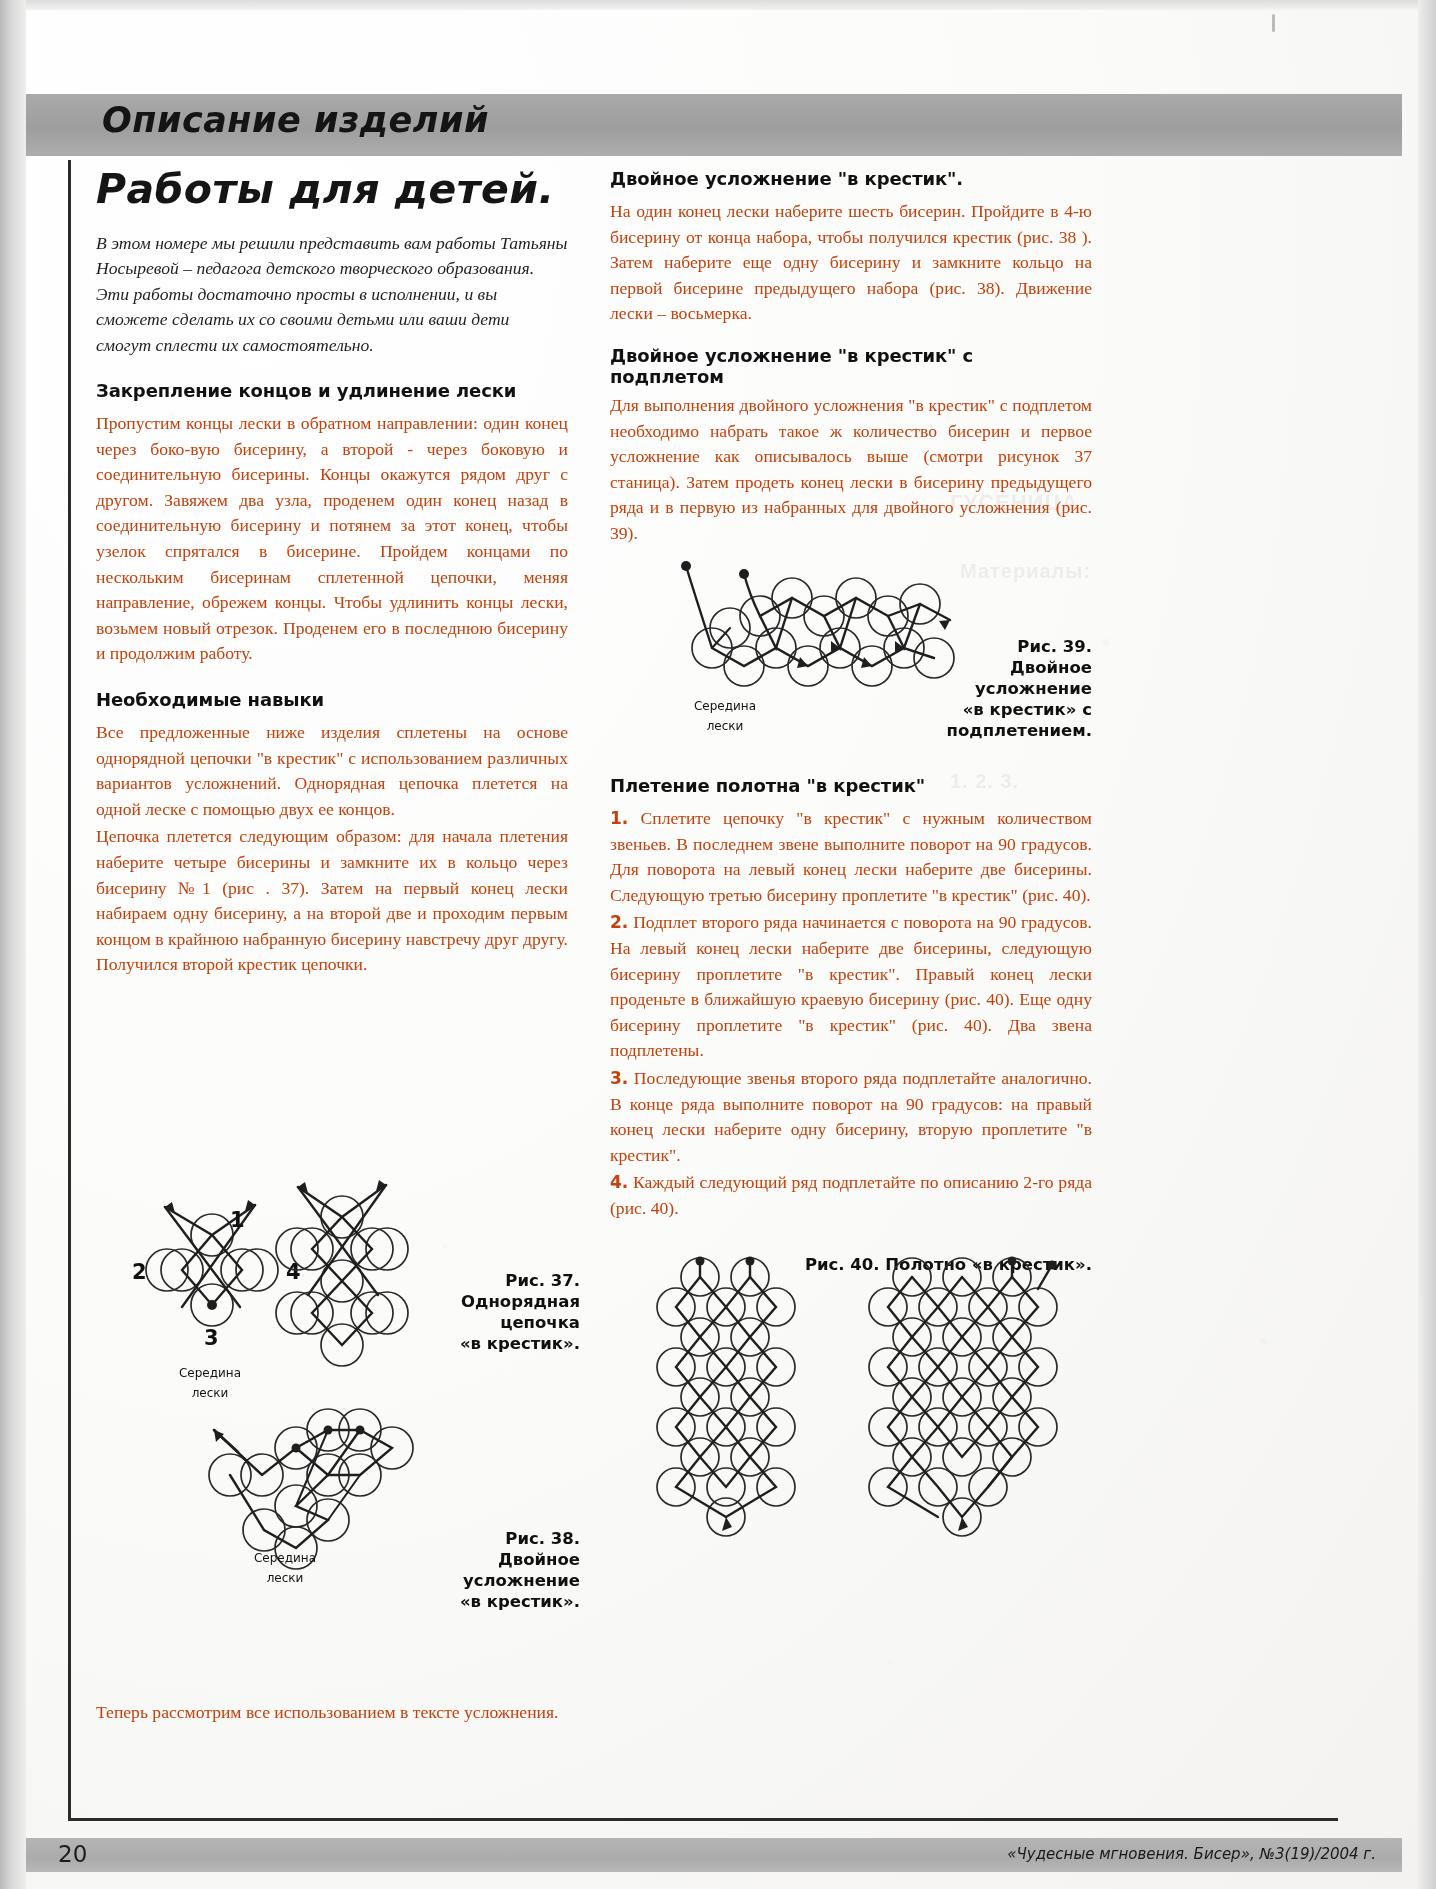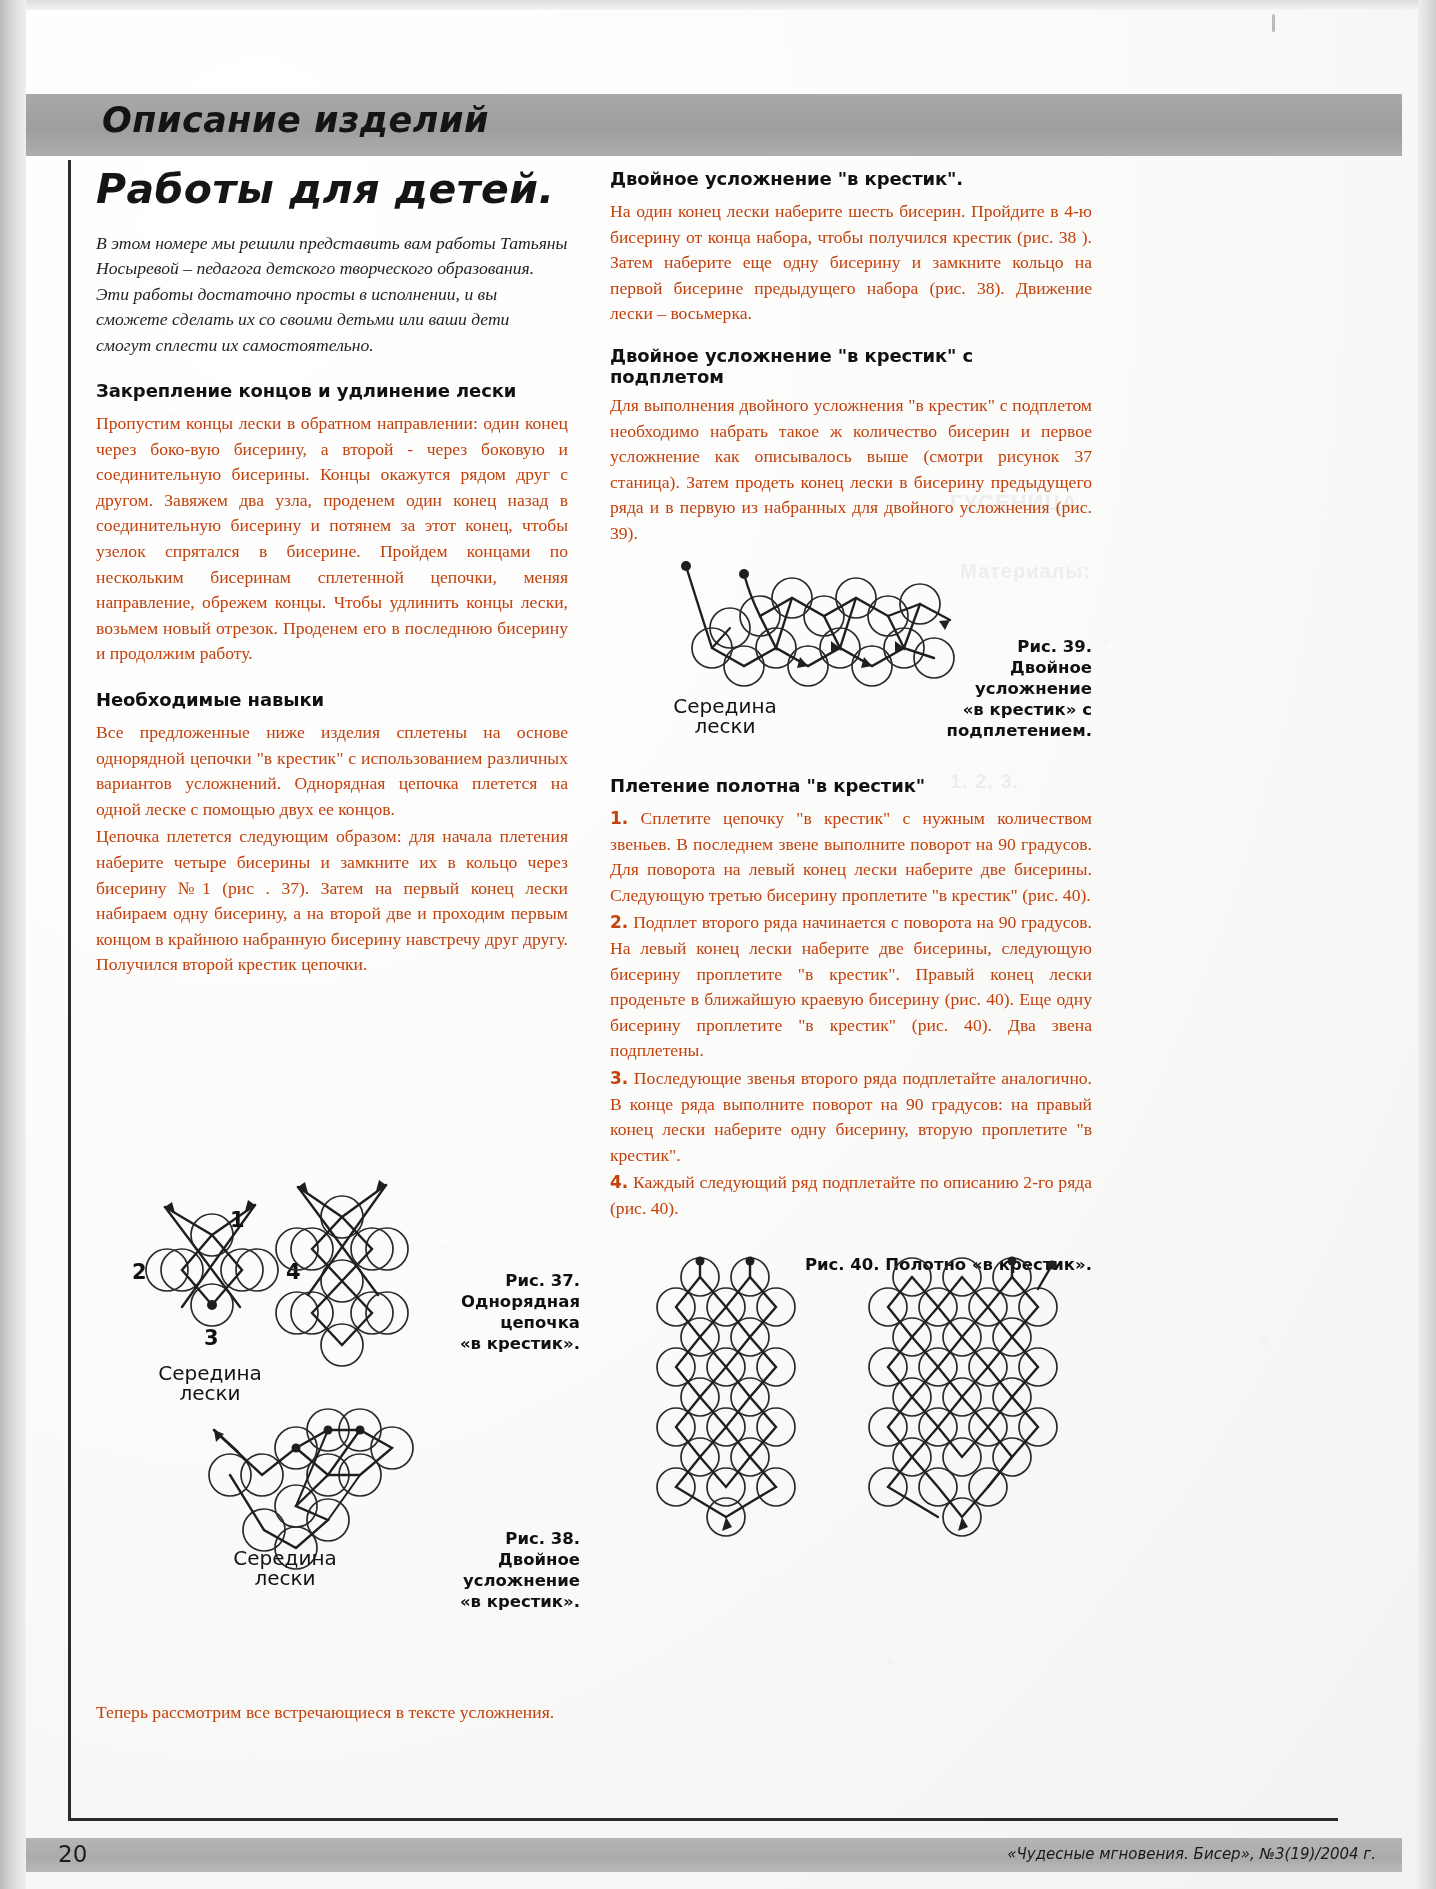--- a/index.html
+++ b/index.html
@@ -124,21 +124,21 @@
   .fig-caption{
     font-family:"DejaVu Sans", sans-serif;
     font-weight:700;
     font-size:16.5px;
     line-height:21px;
     color:#101010;
     text-align:right;
   }
   .fig-label{
     font-family:"DejaVu Sans", sans-serif;
-    font-size:20px;
+    font-size:12px;
     line-height:20px;
     color:#131313;
     text-align:center;
   }
 
   
   .figure{position:relative;}
   svg{display:block;overflow:visible;}
   .bead{fill:none;stroke:#2a2a2a;stroke-width:1.7;}
   .thread{fill:none;stroke:#1f1f1f;stroke-width:2.4;stroke-linecap:round;}
@@ -282,21 +282,21 @@
     <div>лески</div>
   </div>
   <div class="fig-caption" style="position:absolute;left:185px;top:128px;width:195px;">
     <div>Рис. 38.</div>
     <div>Двойное</div>
     <div>усложнение</div>
     <div>«в крестик».</div>
   </div>
 </div>
 
-<p class="body-reg" style="position:absolute;left:96px;top:1700px;width:472px;">Теперь рассмотрим все встречающиеся в тексте усложнения.</p>
+<p class="body-reg" style="position:absolute;left:96px;top:1700px;width:472px;">Теперь рассмотрим все использованием в тексте усложнения.</p>
 
 <div class="col col-right">
   <h2 class="sec" style="margin-top:0;">Двойное усложнение "в крестик".</h2>
   <p class="body-reg">На один конец лески наберите шесть бисерин. Пройдите в 4-ю бисерину от конца набора, чтобы получился крестик (рис. 38 ). Затем наберите еще одну бисерину и замкните кольцо на первой бисерине предыдущего набора (рис. 38). Движение лески – восьмерка.</p>
 
   <h2 class="sec tight">Двойное усложнение "в крестик" с подплетом</h2>
   <p class="body-reg">Для выполнения двойного усложнения "в крестик" с подплетом необходимо набрать такое ж количество бисерин и первое усложнение как описывалось выше (смотри рисунок 37   станица). Затем продеть конец лески в бисерину предыдущего ряда и в первую из набранных для двойного усложнения (рис. 39).</p>
 </div>
 
 <div class="figure" style="position:absolute;left:672px;top:548px;width:420px;">

